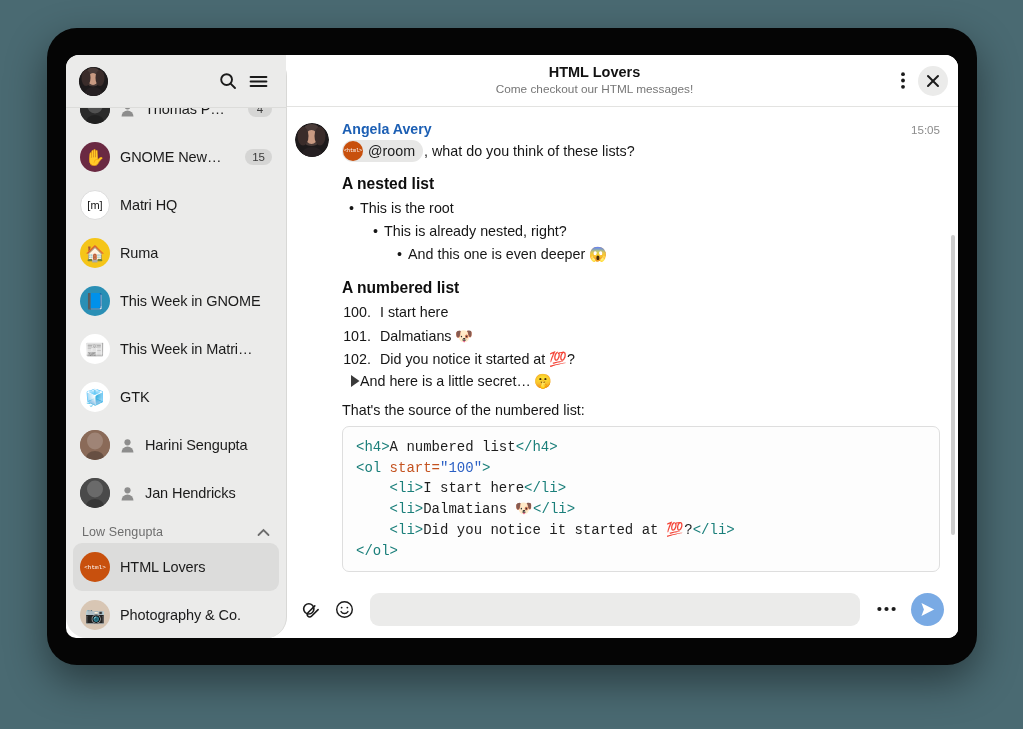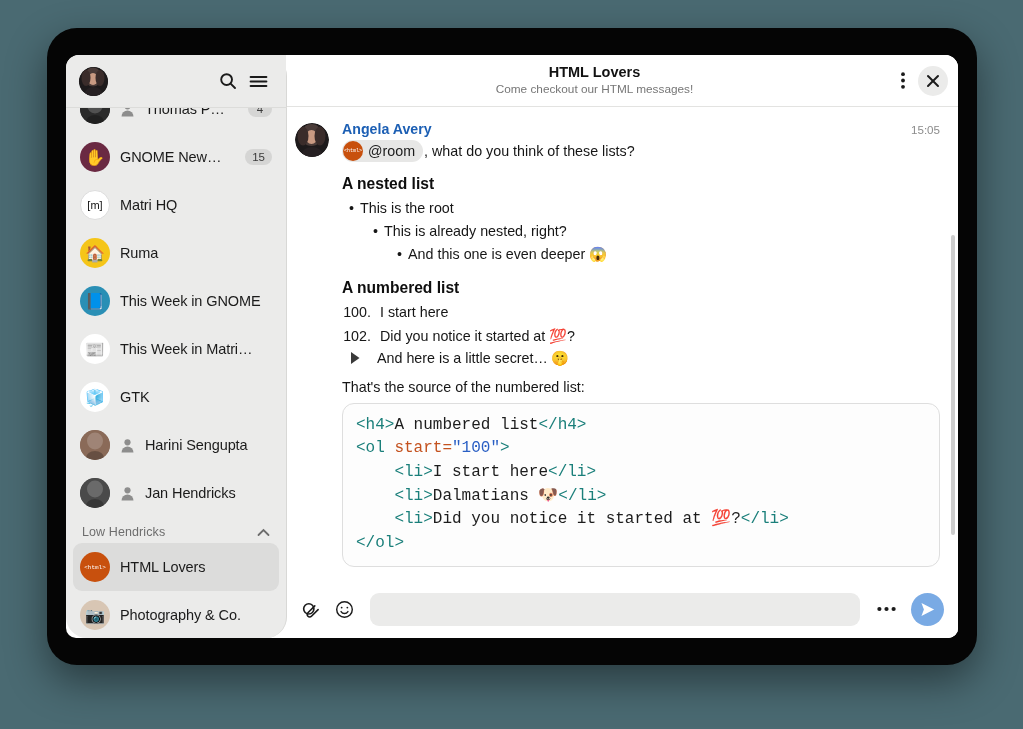--- a/index.html
+++ b/index.html
@@ -175,34 +175,34 @@
   ul.rich li > .bullet { position: absolute; left: -11px; top: 0; }
   ol.rich {
     list-style: none; padding-left: 0; counter-reset: none;
   }
   ol.rich li {
     font-size: 14.3px; color: #161616; line-height: 1.62;
     display: flex;
   }
   ol.rich li .num { width: 38px; text-align: right; padding-right: 9px; flex-shrink: 0; }
   .details-row {
-    display: flex; align-items: center; gap: 17px;
+    display: flex; align-items: center; gap: 0;
     font-size: 14.3px; color: #161616; margin-top: 2px; padding-left: 9px;
     cursor: pointer;
   }
   .para { font-size: 14.3px; color: #161616; margin-top: 13px; }
 
   pre.codeblock {
     margin: 8px 0 0 0;
     background: #fdfdfd;
     border: 1px solid #dedede;
-    border-radius: 12px;
+    border-radius: 7px;
     padding: 10px 13px;
     font-family: "Liberation Mono", monospace;
-    font-size: 16px;
+    font-size: 14px;
     line-height: 1.48;
     color: #1d1d1d;
     overflow: hidden;
     white-space: pre;
   }
   .tok-tag { color: #1a7f7a; }
   .tok-attr { color: #c4521f; }
   .tok-str { color: #2a5fc4; }
 
   #scrollbar-track {
@@ -357,21 +357,21 @@
             </div>
             <span style="display: flex;">
               <svg class="person-icon" viewBox="0 0 16 16" fill="#555">
                 <circle cx="8" cy="4.6" r="3.3"></circle>
                 <path d="M1.6 15.5 a6.4 6.4 0 0 1 12.8 0 Z"></path>
               </svg>
             </span>
             <div class="room-name">Jan Hendricks</div>
           </div>
           <div class="section-head">
-            <span class="label">Low Hendricks</span>
+            <span class="label">Low Sengupta</span>
             <svg width="13" height="9" viewBox="0 0 13 9" fill="none" stroke="#6d6d6d" stroke-width="1.8" stroke-linecap="round">
               <path d="M1.5 7 L6.5 2 L11.5 7"></path>
             </svg>
           </div>
           <div class="room-row selected">
             <div class="room-avatar" style="background: rgb(200, 80, 13); font-family: &quot;Liberation Mono&quot;, monospace; font-size: 6px;">&lt;html&gt;</div>
             <div class="room-name">HTML Lovers</div>
           </div>
           <div class="room-row">
             <div class="room-avatar" style="background: rgb(216, 198, 180); font-size: 16px;">📷</div>
@@ -442,20 +442,24 @@
                 <li style="margin-left: 48px;"><span class="bullet">•</span><span>And this one is even deeper 😱</span></li>
               </ul>
 
             <h4 class="rich">A numbered list</h4>
             <ol class="rich" id="numbered-list">
                 <li>
                   <span class="num">100.</span>
                   <span>I start here</span>
                 </li>
                 <li>
+                  <span class="num">101.</span>
+                  <span>Dalmatians 🐶</span>
+                </li>
+                <li>
                   <span class="num">102.</span>
                   <span>Did you notice it started at 💯?</span>
                 </li>
               </ol>
 
             <div class="details-row">
               <svg width="9" height="12" viewBox="0 0 9 12" fill="#3a3a3a">
                 <path d="M0 0 L8.5 6 L0 12 Z"></path>
               </svg>
               <span>And here is a little secret… 🤫</span>

